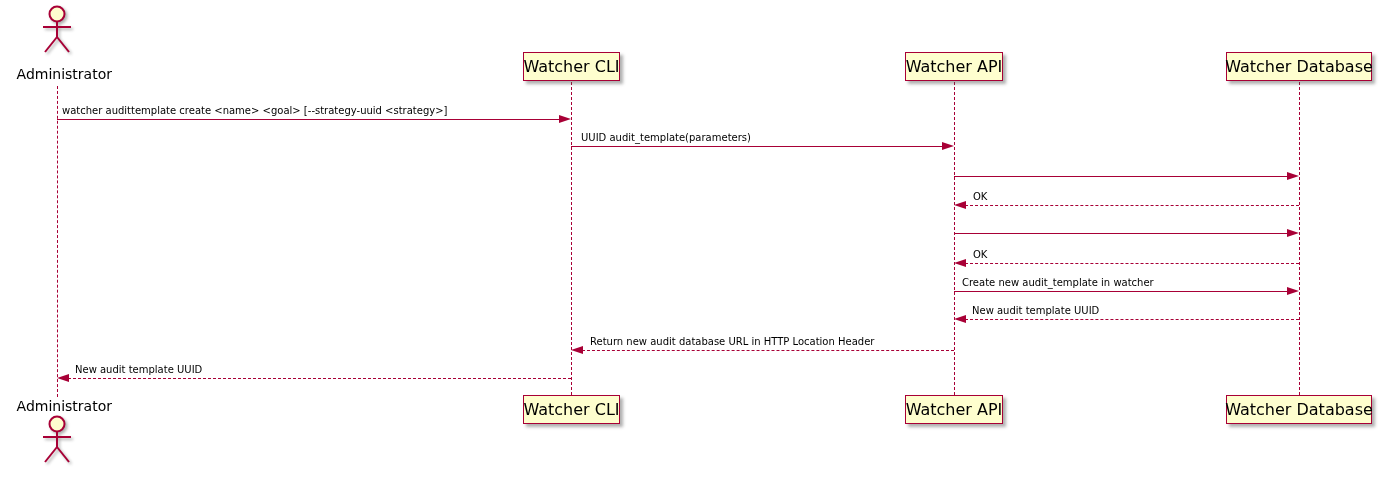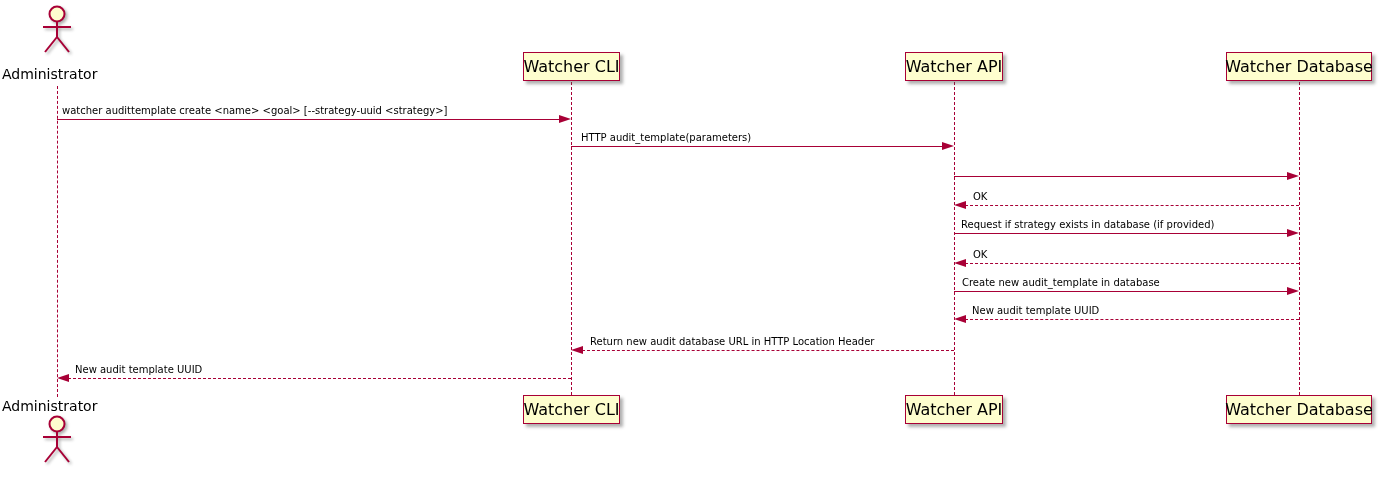--- a/index.html
+++ b/index.html
@@ -25,21 +25,21 @@
     position:absolute;height:29px;
     background:var(--fill);
     border:1.8px solid var(--line);
     box-shadow:3px 3px 3px rgba(80,80,80,0.45);
     display:flex;align-items:center;justify-content:center;
     font-size:16px;color:var(--text);
     box-sizing:border-box;
     white-space:nowrap;
   }
   .actor-label{
-    position:absolute;width:110px;text-align:left;
+    position:absolute;width:110px;text-align:right;
     font-size:14px;color:var(--text);white-space:nowrap;
   }
   .actor-svg{position:absolute;filter:drop-shadow(2.5px 2.5px 1.5px rgba(80,80,80,0.45));}
   .lbl{
     position:absolute;white-space:nowrap;font-size:10px;color:var(--text);
     line-height:15px;
   }
   .ln{position:absolute;height:0;}
   .ln.solid{border-top:1.5px solid var(--line);}
   .ln.dashed{border-top:1.2px dashed var(--line);}
@@ -80,40 +80,39 @@
   <div class="pbox" style="left:1226px;top:52px;width:146px">Watcher Database</div>
 
   <div class="pbox" style="left:523px;top:395px;width:97px">Watcher CLI</div>
   <div class="pbox" style="left:905px;top:395px;width:98px">Watcher API</div>
   <div class="pbox" style="left:1226px;top:395px;width:146px">Watcher Database</div>
 
   <div class="lbl" style="left:62px;top:103px">watcher audittemplate create &lt;name&gt; &lt;goal&gt; [--strategy-uuid &lt;strategy&gt;]</div>
   <div class="ln solid" style="left:57px;top:119px;width:503px"></div>
   <div class="ah r" style="left:559px;top:115px"></div>
 
-  <div class="lbl" style="left:581px;top:130px">HTTP audit_template(parameters)</div>
+  <div class="lbl" style="left:581px;top:130px">UUID audit_template(parameters)</div>
   <div class="ln solid" style="left:571px;top:146px;width:372px"></div>
   <div class="ah r" style="left:942px;top:142px"></div>
 
   <div class="ln solid" style="left:954px;top:176px;width:334px"></div>
   <div class="ah r" style="left:1287px;top:172px"></div>
 
   <div class="lbl" style="left:973px;top:189px">OK</div>
   <div class="ln dashed" style="left:965px;top:205px;width:334px"></div>
   <div class="ah l" style="left:954px;top:201px"></div>
 
-  <div class="lbl" style="left:961px;top:217px">Request if strategy exists in database (if provided)</div>
   <div class="ln solid" style="left:954px;top:233px;width:334px"></div>
   <div class="ah r" style="left:1287px;top:229px"></div>
 
   <div class="lbl" style="left:973px;top:247px">OK</div>
   <div class="ln dashed" style="left:965px;top:263px;width:334px"></div>
   <div class="ah l" style="left:954px;top:259px"></div>
 
-  <div class="lbl" style="left:962px;top:275px">Create new audit_template in database</div>
+  <div class="lbl" style="left:962px;top:275px">Create new audit_template in watcher</div>
   <div class="ln solid" style="left:954px;top:291px;width:334px"></div>
   <div class="ah r" style="left:1287px;top:287px"></div>
 
   <div class="lbl" style="left:972px;top:303px">New audit template UUID</div>
   <div class="ln dashed" style="left:965px;top:319px;width:334px"></div>
   <div class="ah l" style="left:954px;top:315px"></div>
 
   <div class="lbl" style="left:590px;top:334px">Return new audit database URL in HTTP Location Header</div>
   <div class="ln dashed" style="left:582px;top:350px;width:372px"></div>
   <div class="ah l" style="left:571px;top:346px"></div>

